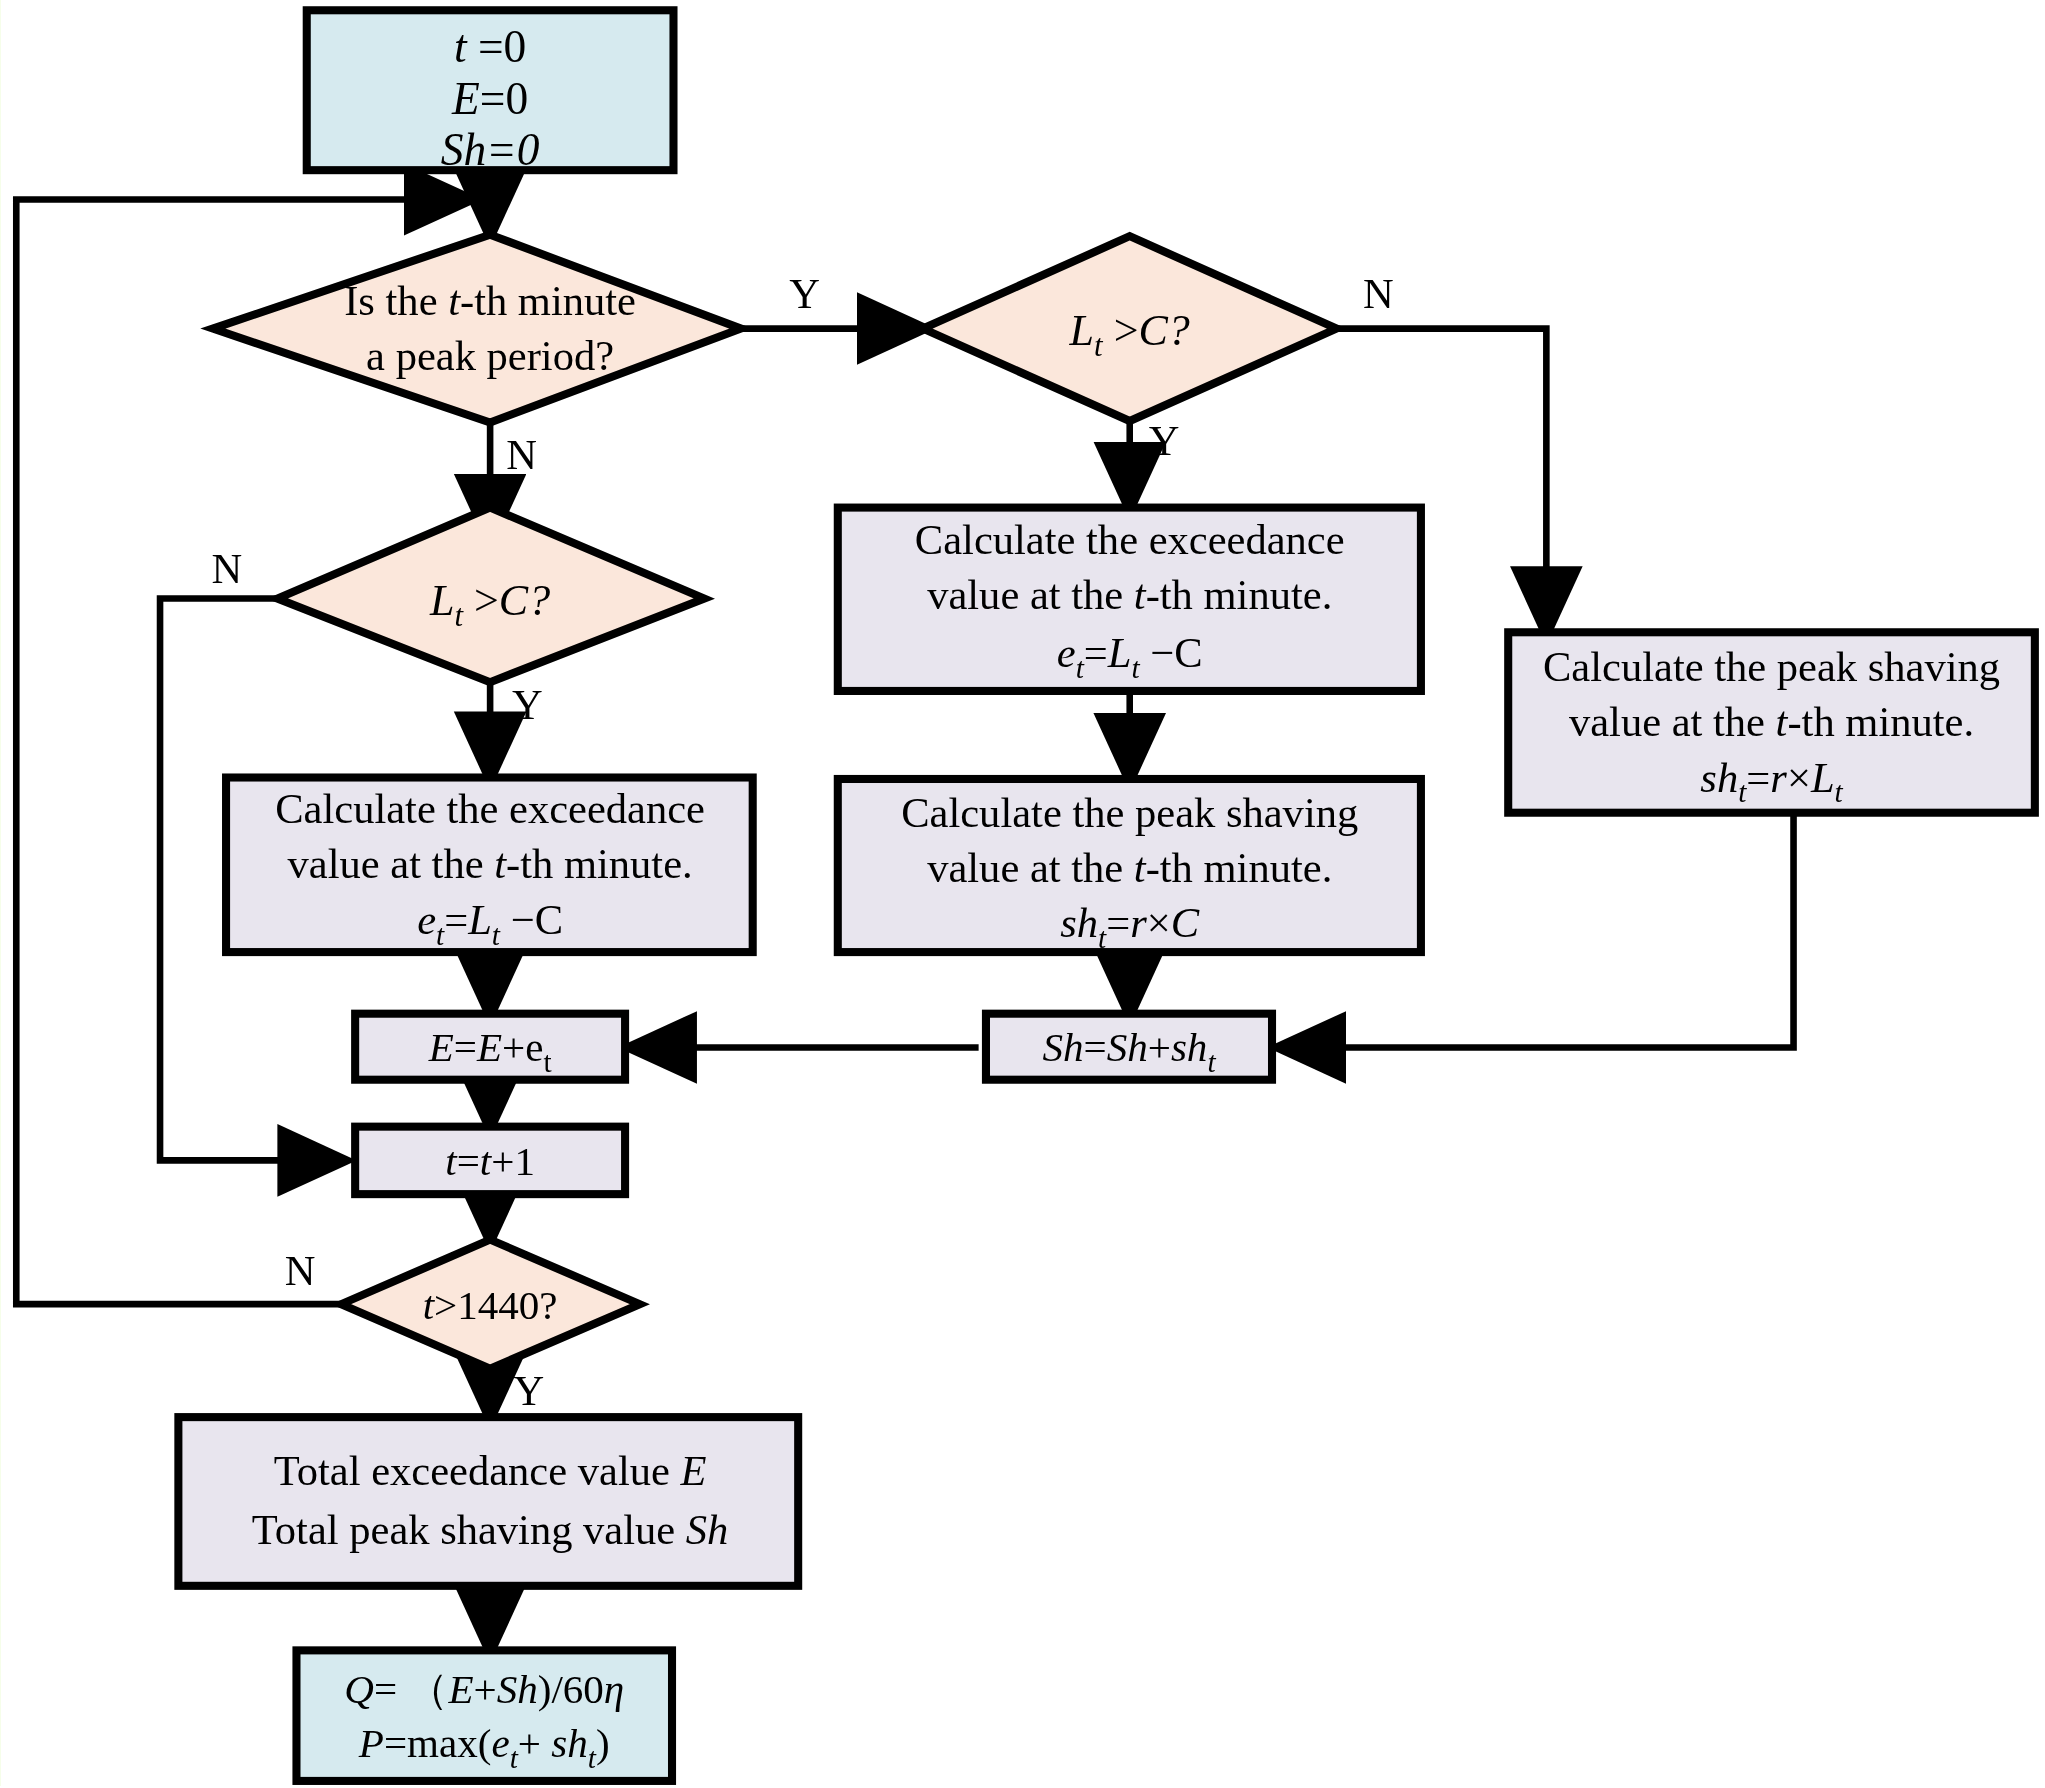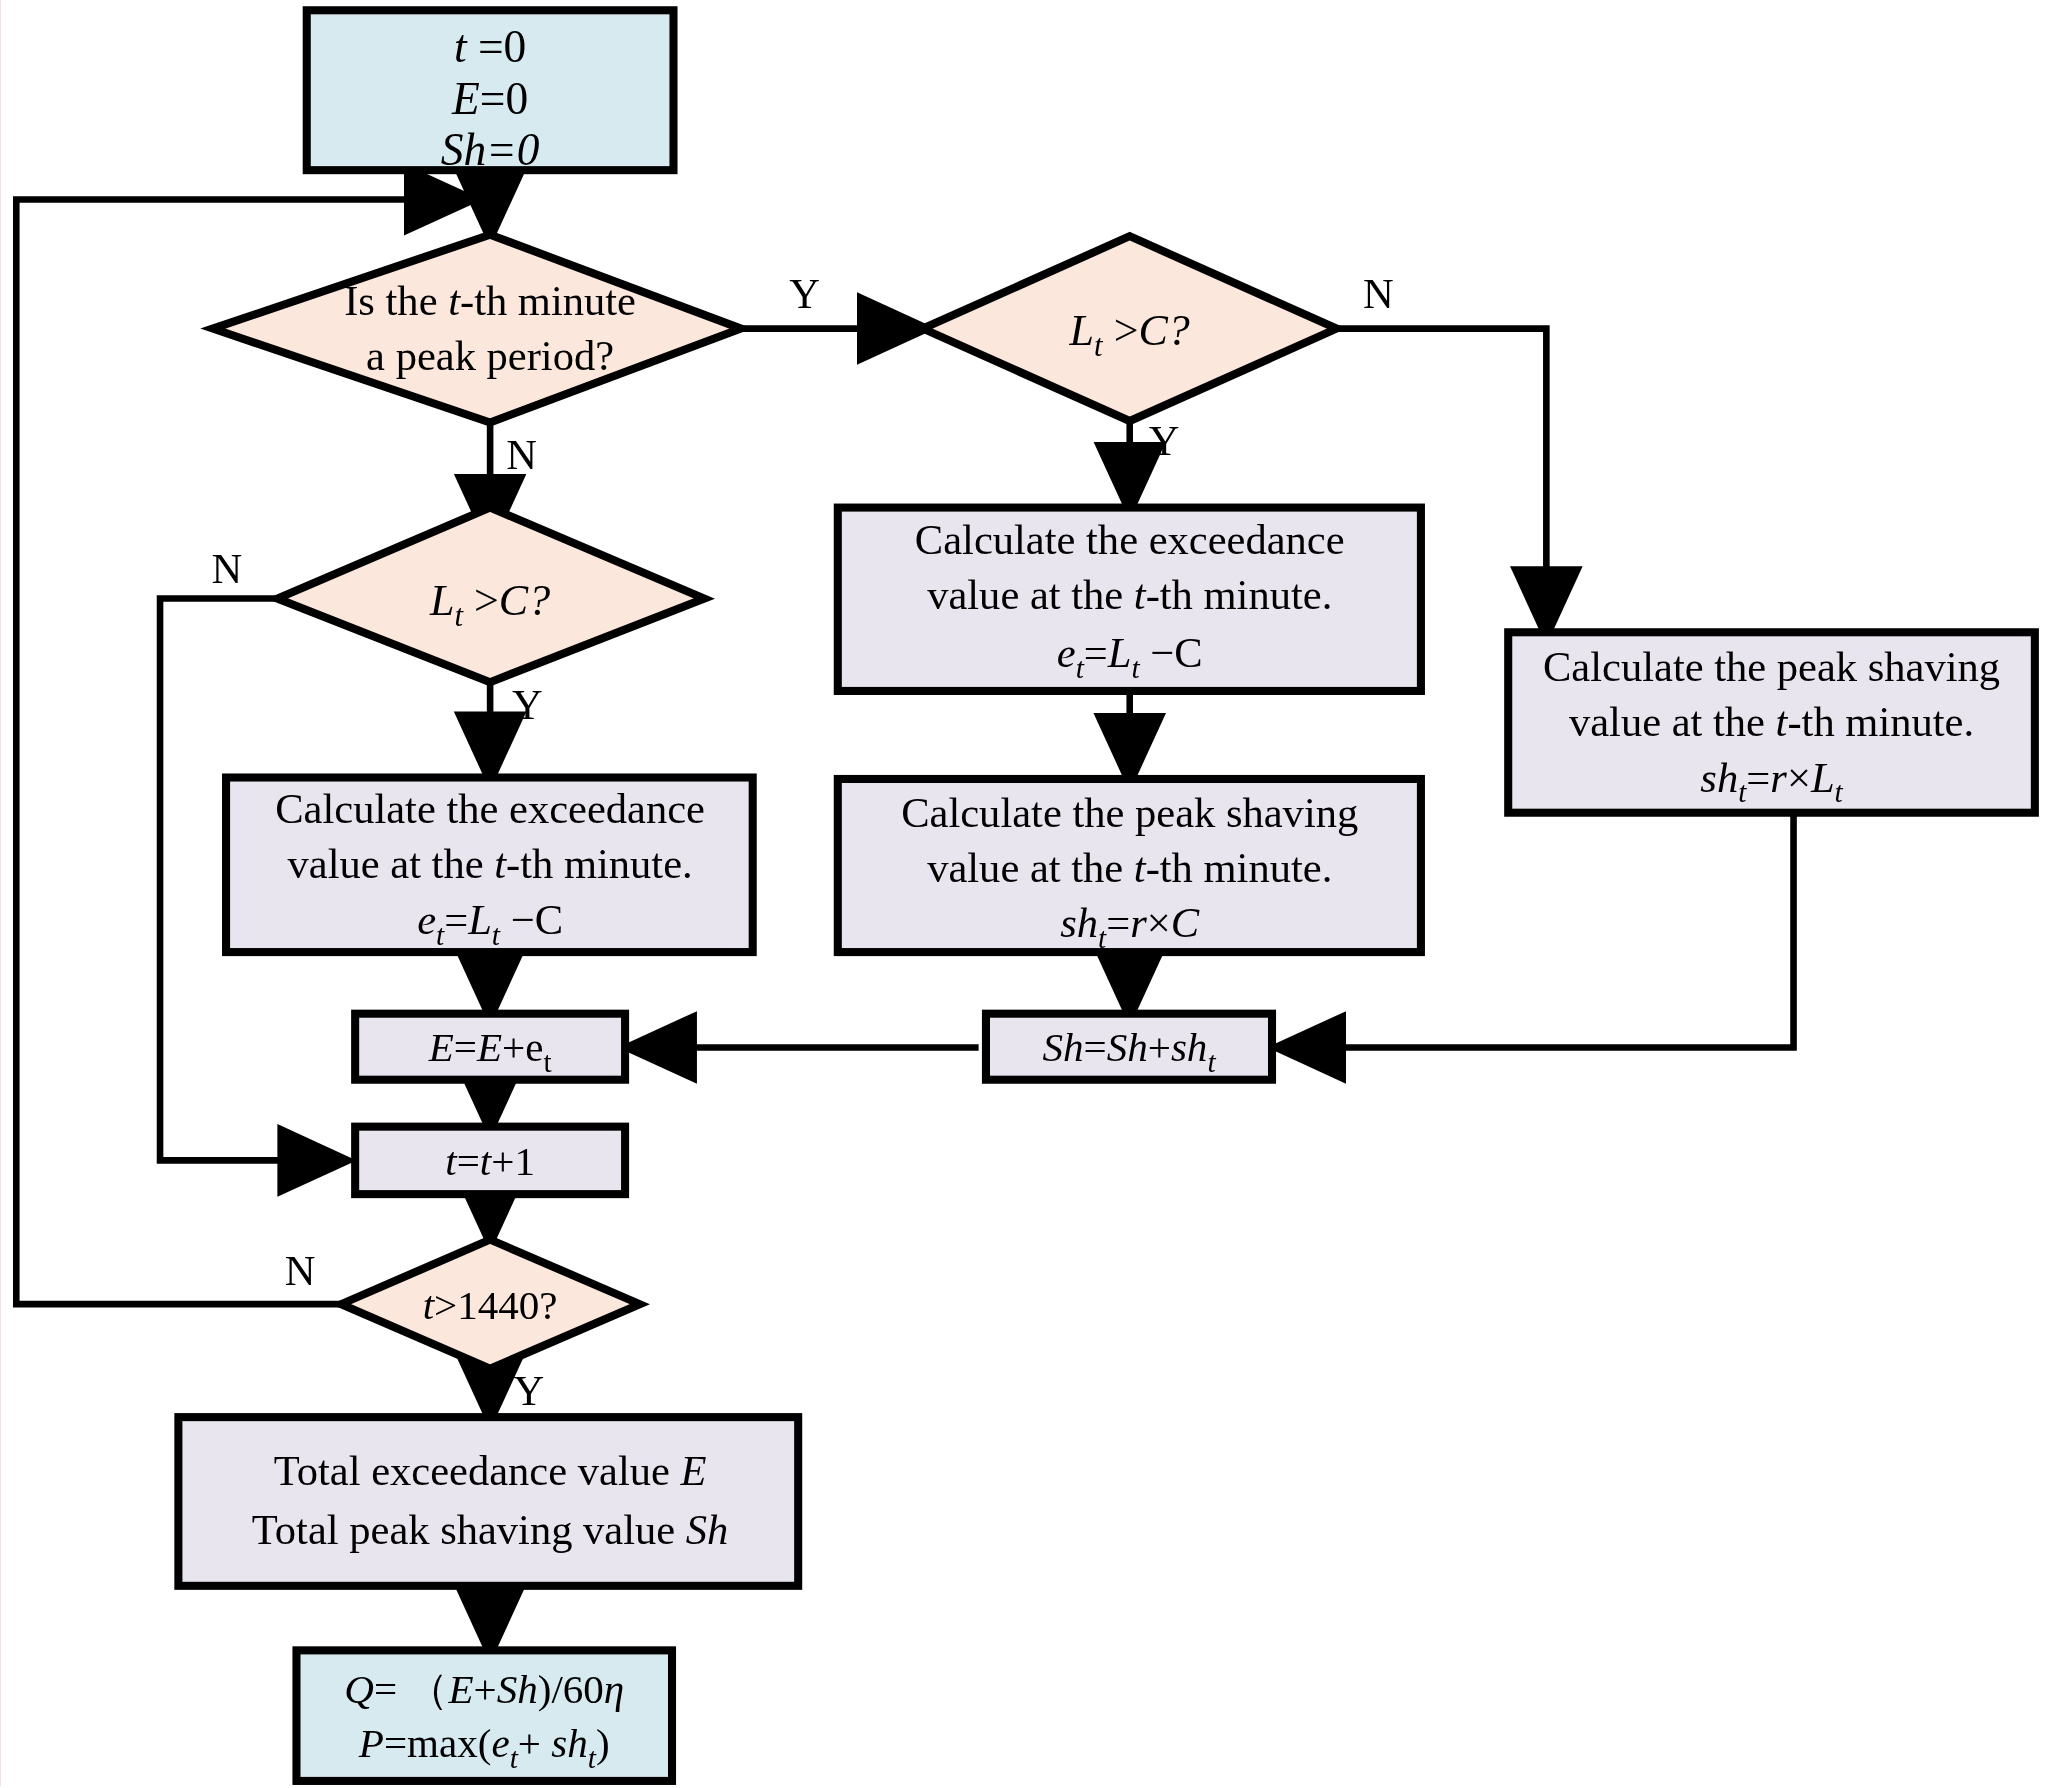--- a/index.html
+++ b/index.html
@@ -1,16 +1,16 @@
 <!DOCTYPE html>
 <html style="font-size:11.7px"><head>
 <meta charset="utf-8">
 <style>
   html,body{margin:0;padding:0;background:#ffffff;}
-  #root{position:relative;width:2046px;height:1786px;background:#b91c1c;overflow:hidden;}
+  #root{position:relative;width:2046px;height:1786px;background:#bef264;overflow:hidden;}
   svg{display:block;}
   .flow-text{font-family:"Liberation Serif","DejaVu Serif",serif;fill:#000;}
   .lbl{font-family:"Liberation Serif","DejaVu Serif",serif;fill:#000;font-size:58px;}
   .ital{font-style:italic;}
 </style>
 </head>
 <body>
 
 <div id="root">
 <svg width="2046" height="1789" viewBox="0 0 2789 2439" xmlns="http://www.w3.org/2000/svg">

